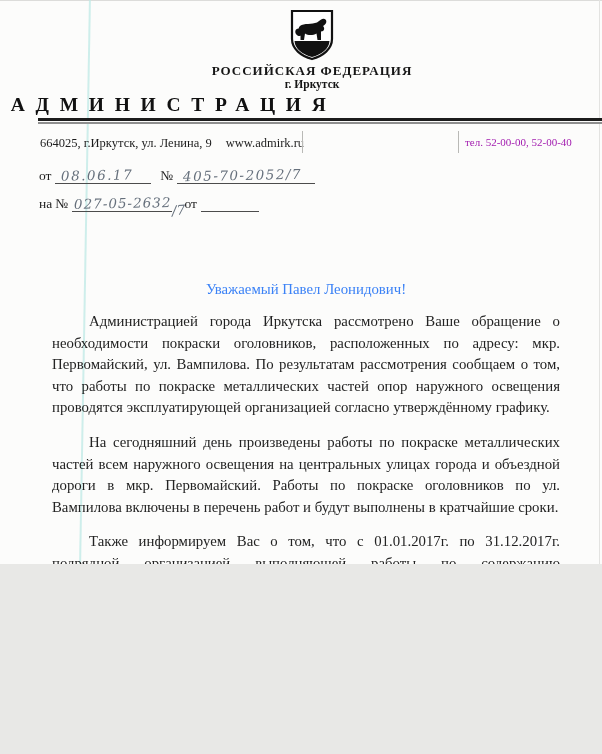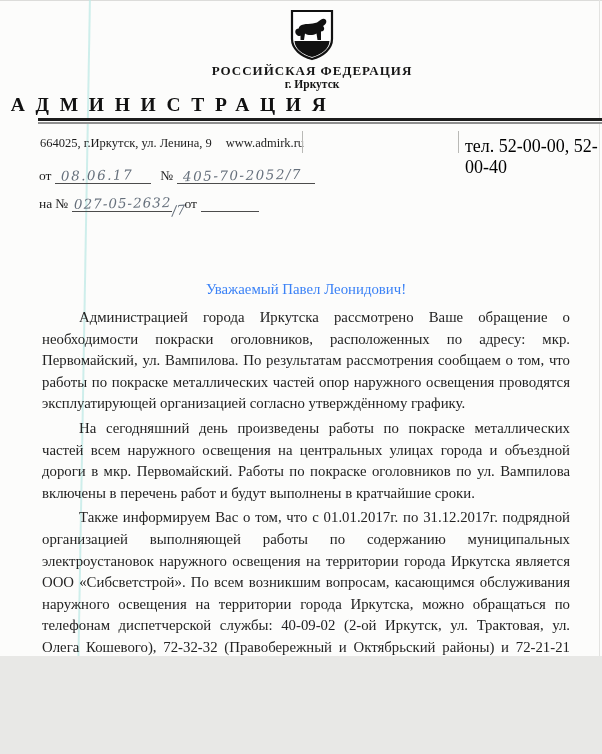--- a/index.html
+++ b/index.html
@@ -3,21 +3,21 @@
 <meta charset="utf-8">
 <style>
   html,body{margin:0;padding:0;}
   body{
     background:#e8e8e6;
     font-family:"Liberation Serif", serif;
     -webkit-font-smoothing:antialiased;
   }
   .page{
     position:relative;
-    width:602px;height:656px;
+    width:602px;height:564px;
     margin:0 auto;
     background:#fcfcfb;
     overflow:hidden;
     color:#222;
   }
   .edge-top{position:absolute;left:0;top:0;width:100%;height:1px;background:#dcdcda;}
   .edge-right{position:absolute;right:2px;top:0;width:1px;height:100%;background:#e3e3e1;}
   .fold-line{
     position:absolute;left:89px;top:-4px;width:2px;height:770px;
     background:#bfe9e5;opacity:.75;
@@ -43,21 +43,21 @@
     position:absolute;left:38px;right:0;top:118px;height:6px;
     background:linear-gradient(to bottom,#1c1c1c 0,#1c1c1c 56%,#fcfcfb 56%,#fcfcfb 66%,#8f8f8f 66%,#8f8f8f 100%);
   }
 
   
   .contact-address{position:absolute;left:40px;top:136px;font-size:12.5px;color:#1d1d1d;}
   .contact-site{margin-left:14px;}
   .v-div{position:absolute;top:131px;width:1px;height:22px;background:#b9b9b6;}
   .v-div.d1{left:302px;}
   .v-div.d2{left:458px;}
-  .contact-phone{position:absolute;left:465px;top:136px;font-size:18px;color:#000000;}
+  .contact-phone{position:absolute;left:465px;top:136px;font-size:11px;color:#a21caf;}
 
   
   .ref-row1{position:absolute;left:39px;top:166px;font-size:13.5px;color:#1d1d1d;}
   .ref-row2{position:absolute;left:39px;top:194px;font-size:13.5px;color:#1d1d1d;text-align:center;}
   .ref-line{
     display:inline-block;border-bottom:1px solid #4c4c4c;
     height:17px;vertical-align:bottom;position:relative;
   }
   .hand{
     font-family:"DejaVu Serif", serif;font-style:italic;
@@ -76,21 +76,21 @@
     width:12px;
   }
   .ref-gap{display:inline-block;width:9px;}
 
   
   .body-block{position:absolute;left:39px;top:281px;width:534px;}
   .salutation{
     text-align:center;font-size:14.8px;color:#3b82f6;margin:0 0 9px 0;
   }
   .para{
-    margin:3px;font-size:14.8px;line-height:21.6px;color:#232323;
+    margin:13px;font-size:14.8px;line-height:21.6px;color:#232323;
     text-align:justify;text-indent:37px;
   }
 
   
   .sig-title{
     position:absolute;left:39px;top:676px;font-size:14.5px;line-height:21.5px;color:#232323;
   }
   .sig-name{position:absolute;left:463px;top:717px;font-size:14.5px;color:#a21caf;font-style:italic;}
   .autograph{position:absolute;left:336px;top:686px;width:124px;height:62px;transform:rotate(-2deg);}
 </style>

